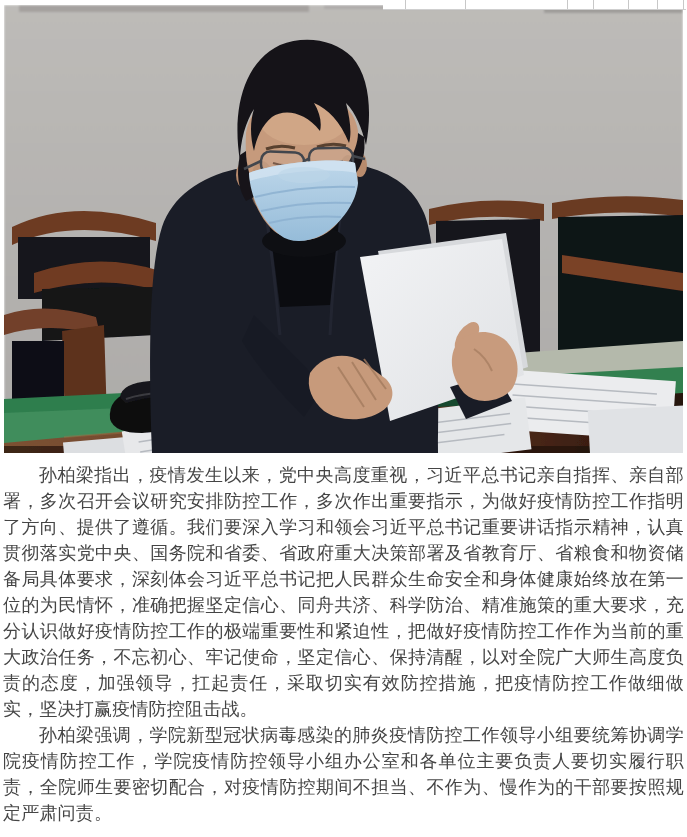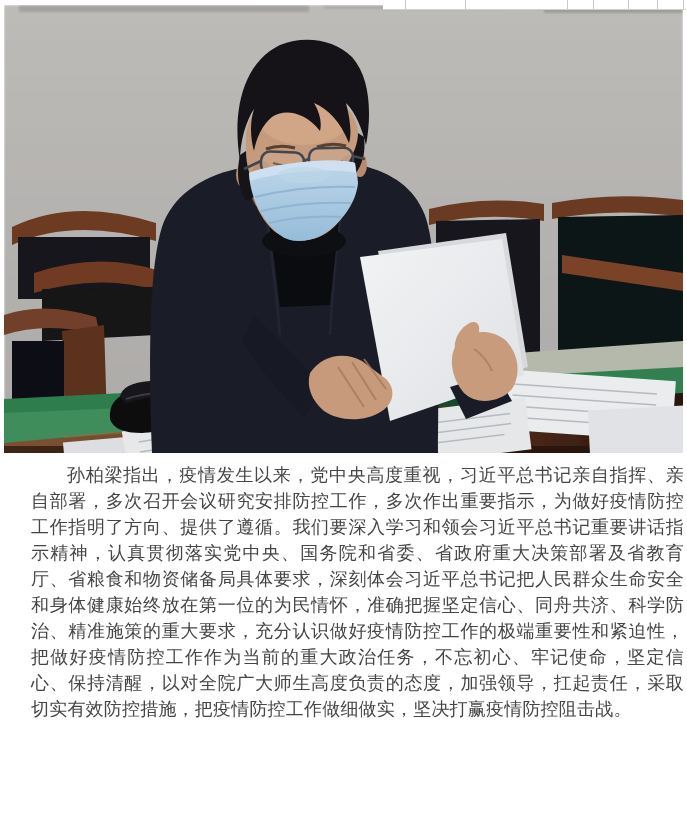--- a/index.html
+++ b/index.html
@@ -13,21 +13,20 @@
     background:#fff;border-bottom:1px solid #cfcfcf;z-index:3;
   }
   .table-edge .tick{position:absolute;top:0;width:1px;height:9px;background:#c8c8c8;}
   .photo-wrap{position:relative;margin:0 4px;width:679px;height:448px;overflow:hidden;}
   .photo-wrap svg{display:block;width:679px;height:448px;}
   article.body-text{
     padding:9px 3px 0 3px;
     font-size:18px;line-height:26px;color:#454545;
     text-align:justify;text-justify:inter-ideograph;
     letter-spacing:0.2px;
-    margin-left:28px;
   }
   article.body-text p{margin:0;text-indent:2em;}
 </style>
 </head>
 <body>
 
 <div class="top-strip">
   <div class="table-edge">
     <span class="tick" style="left:22px"></span>
     <span class="tick" style="left:82px"></span>
@@ -187,13 +186,14 @@
       <ellipse cx="463" cy="332" rx="9" ry="17" transform="rotate(35 463 332)" fill="#c89b7d"></ellipse>
       <path d="M452,340 C462,326 484,322 500,334 C514,346 518,368 508,384 C496,398 472,400 460,388 C448,374 444,354 452,340 Z" fill="#c89b7d"></path>
       <path d="M470,344 Q482,352 488,366" stroke="#a77e61" stroke-width="2" fill="none" opacity="0.8"></path>
     </g>
   </g>
 </svg>
 </figure>
 
 <article class="body-text">
   <p>孙柏梁指出，疫情发生以来，党中央高度重视，习近平总书记亲自指挥、亲自部署，多次召开会议研究安排防控工作，多次作出重要指示，为做好疫情防控工作指明了方向、提供了遵循。我们要深入学习和领会习近平总书记重要讲话指示精神，认真贯彻落实党中央、国务院和省委、省政府重大决策部署及省教育厅、省粮食和物资储备局具体要求，深刻体会习近平总书记把人民群众生命安全和身体健康始终放在第一位的为民情怀，准确把握坚定信心、同舟共济、科学防治、精准施策的重大要求，充分认识做好疫情防控工作的极端重要性和紧迫性，把做好疫情防控工作作为当前的重大政治任务，不忘初心、牢记使命，坚定信心、保持清醒，以对全院广大师生高度负责的态度，加强领导，扛起责任，采取切实有效防控措施，把疫情防控工作做细做实，坚决打赢疫情防控阻击战。</p>
+  <p>孙柏梁强调，学院新型冠状病毒感染的肺炎疫情防控工作领导小组要统筹协调学院疫情防控工作，学院疫情防控领导小组办公室和各单位主要负责人要切实履行职责，全院师生要密切配合，对疫情防控期间不担当、不作为、慢作为的干部要按照规定严肃问责。</p>
 </article>
 
 </body></html>

